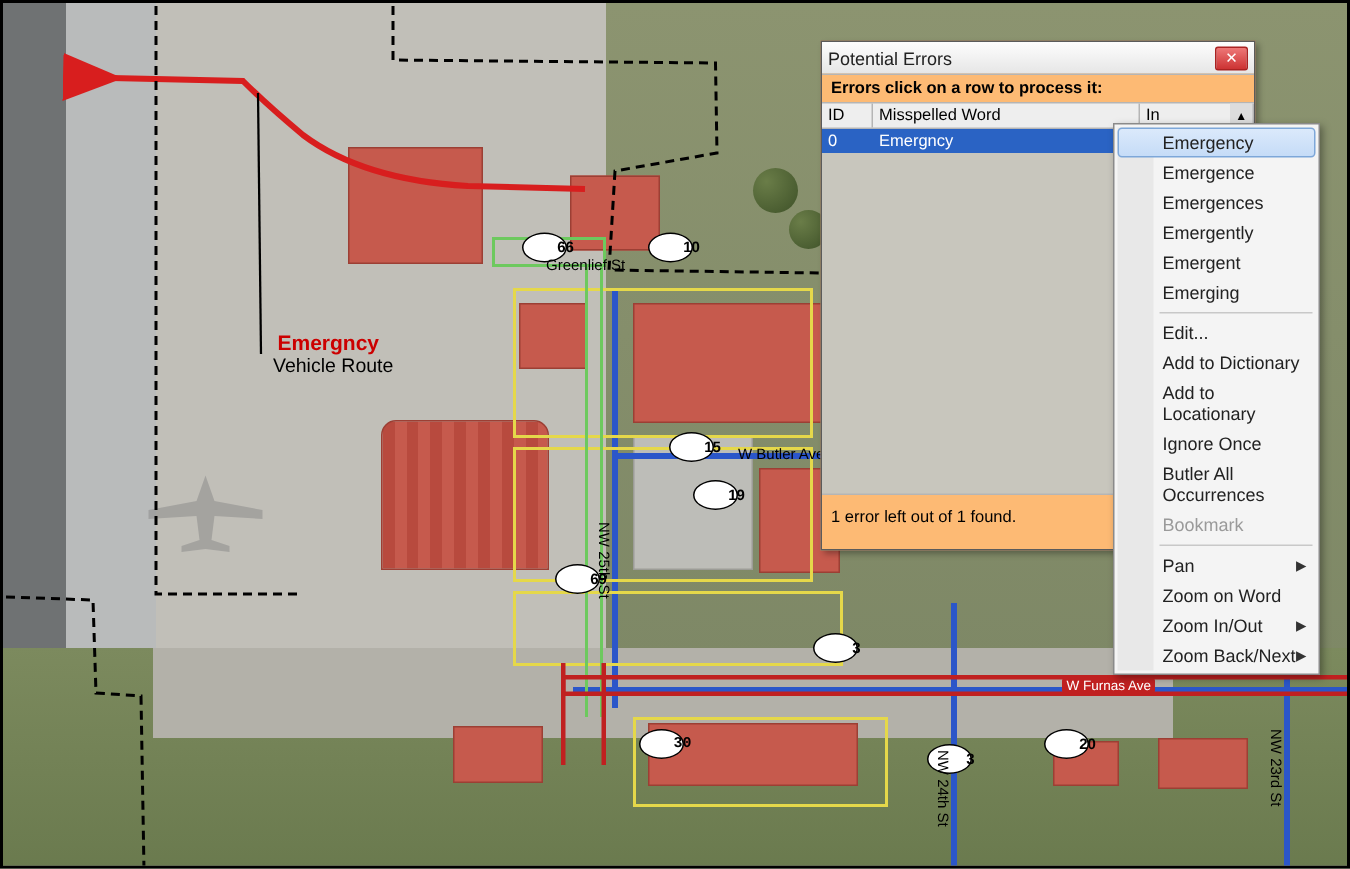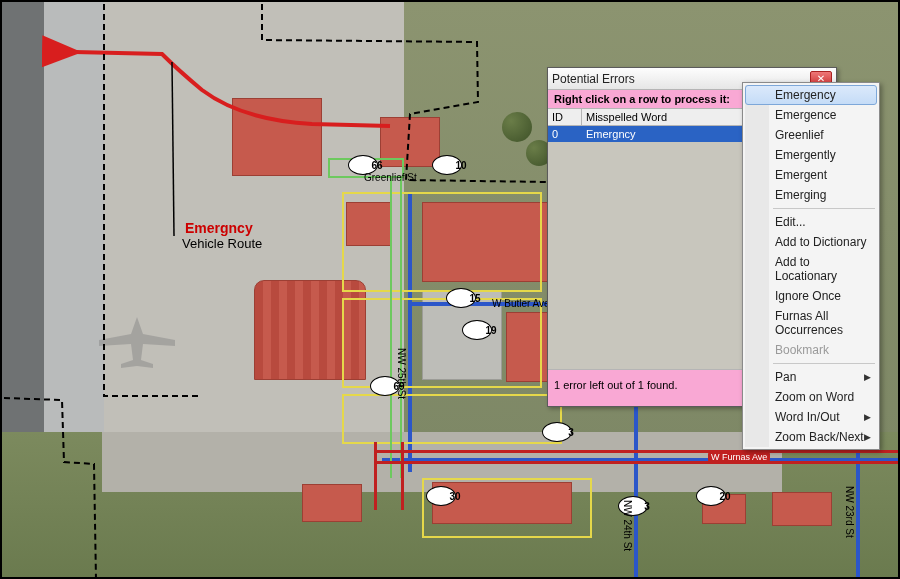--- a/index.html
+++ b/index.html
@@ -30,21 +30,21 @@
   .dashed { stroke:#000; stroke-width:2; stroke-dasharray:6 4; fill:none; }
   .furnas { position:absolute; border:3px solid #c02020; height:14px; background:transparent; }
   .nlabel { position:absolute; width:20px; height:20px; border-radius:50%; background:#fff; border:1.5px solid #000; font-size:10px; font-weight:bold; display:flex; align-items:center; justify-content:center;padding-left:28px; }
   .street { position:absolute; color:#000; font-size:10px; white-space:nowrap; }
   .street.v { writing-mode: vertical-rl; }
   .mlabel-err { position:absolute; color:#c00; font-weight:bold; font-size:14px; }
   .mlabel-sub { position:absolute; color:#000; font-size:13px; }
   .leader { stroke:#000; stroke-width:1.5; fill:none; }
 
   
-  .panel { position:absolute; left:545px; top:25px; width:290px; height:340px; background:#f9a8d4; border:1px solid #5b5b5b; box-shadow: 2px 2px 4px rgba(0,0,0,.3); margin-top: 40px; }
+  .panel { position:absolute; left:545px; top:25px; width:290px; height:340px; background:#fdba74; border:1px solid #5b5b5b; box-shadow: 2px 2px 4px rgba(0,0,0,.3); }
   .titlebar { height:22px; background: linear-gradient(#fdfdfd,#e6e6e6); border-bottom:1px solid #b5b5b5; display:flex; align-items:center; padding:0 4px; }
   .titlebar .t { flex:1; font-size:12px; color:#222; }
   .closebtn { width:22px; height:16px; background: linear-gradient(#e77,#c33); border:1px solid #a22; border-radius:2px; color:#fff; font-size:10px; display:flex; align-items:center; justify-content:center; cursor:pointer; }
   .hint { padding:3px 6px; font-size:11px; font-weight:bold; }
   .gridhead { display:flex; background:#eee; border-top:1px solid #b5b5b5; border-bottom:1px solid #b5b5b5; font-size:11px; }
   .gridhead div { padding:2px 4px; border-right:1px solid #b5b5b5; }
   .gh-id { width:34px; }
   .gh-word { flex:1; }
   .gh-in { width:60px; border-right:none !important; }
   .gh-scroll { width:16px; background:#ddd; display:flex; align-items:center; justify-content:center; font-size:8px; }
@@ -125,21 +125,21 @@
     <path class="dashed" d="M 102 2 L 102 394 L 198 394"></path>
     <path class="dashed" d="M 260 2 L 260 38 L 475 40 L 476 100 L 408 112 L 404 178 L 545 180"></path>
     <path class="leader" d="M 172 234 L 170 60"></path>
   </svg>
 
   <div class="nlabel" style="left:346px;top:153px;">66</div>
   <div class="nlabel" style="left:430px;top:153px;">10</div>
   <div class="nlabel" style="left:444px;top:286px;">15</div>
   <div class="nlabel" style="left:460px;top:318px;text-align:right;">19</div>
   <div class="nlabel" style="left:368px;top:374px;">69</div>
-  <div class="nlabel" style="left:424px;top:484px;">30</div>
+  <div class="nlabel" style="left:424px;top:484px;font-family:Liberation Mono, monospace;">30</div>
   <div class="nlabel" style="left:540px;top:420px;">3</div>
   <div class="nlabel" style="left:616px;top:494px;">3</div>
   <div class="nlabel" style="left:694px;top:484px;">20</div>
 
   <div class="street" style="left:362px;top:170px;">Greenlief St</div>
   <div class="street" style="left:490px;top:296px;">W Butler Ave</div>
   <div class="street" style="left:706px;top:450px;color:#fff;background:#c02020;padding:0 3px;border-radius:2px;font-size:9px;">W Furnas Ave</div>
   <div class="street v" style="left:394px;top:346px;">NW 25th St</div>
   <div class="street v" style="left:620px;top:498px;">NW 24th St</div>
   <div class="street v" style="left:842px;top:484px;">NW 23rd St</div>
@@ -148,21 +148,21 @@
   <div class="mlabel-sub" style="left:180px;top:234px;">Vehicle Route</div>
 </div>
 
 <div class="panel">
   <div class="titlebar">
     <span class="t">Potential Errors</span>
     <span class="closebtn">
       <span>✕</span>
     </span>
   </div>
-  <div class="hint">Right click on a row to process it:</div>
+  <div class="hint">Errors click on a row to process it:</div>
   <div class="gridhead">
     <div class="gh-id">ID</div>
     <div class="gh-word">Misspelled Word</div>
     <div class="gh-in">In</div>
     <div class="gh-scroll">▲</div>
   </div>
   <div class="gridrow">
     <div class="gr-id">0</div>
     <div class="gr-word">Emergncy</div>
     <div class="gr-in">Layers</div>
@@ -171,29 +171,29 @@
   <div class="status">
     <span>1 error left out of 1 found.</span>
     <span class="box"></span>
   </div>
 </div>
 
 <div class="menu">
   <div class="menu-strip"></div>
   <div class="mitem sel">Emergency</div>
   <div class="mitem">Emergence</div>
-  <div class="mitem">Greenlief</div>
+  <div class="mitem">Emergences</div>
   <div class="mitem">Emergently</div>
   <div class="mitem">Emergent</div>
   <div class="mitem">Emerging</div>
   <div class="msep"></div>
   <div class="mitem">Edit...</div>
   <div class="mitem">Add to Dictionary</div>
   <div class="mitem">Add to Locationary</div>
   <div class="mitem">Ignore Once</div>
-  <div class="mitem">Furnas All Occurrences</div>
+  <div class="mitem">Butler All Occurrences</div>
   <div class="mitem disabled">Bookmark</div>
   <div class="msep"></div>
   <div class="mitem"><span>Pan</span><span class="marrow">▶</span></div>
   <div class="mitem">Zoom on Word</div>
-  <div class="mitem"><span>Word In/Out</span><span class="marrow">▶</span></div>
+  <div class="mitem"><span>Zoom In/Out</span><span class="marrow">▶</span></div>
   <div class="mitem"><span>Zoom Back/Next</span><span class="marrow">▶</span></div>
 </div>
 
 </body></html>

